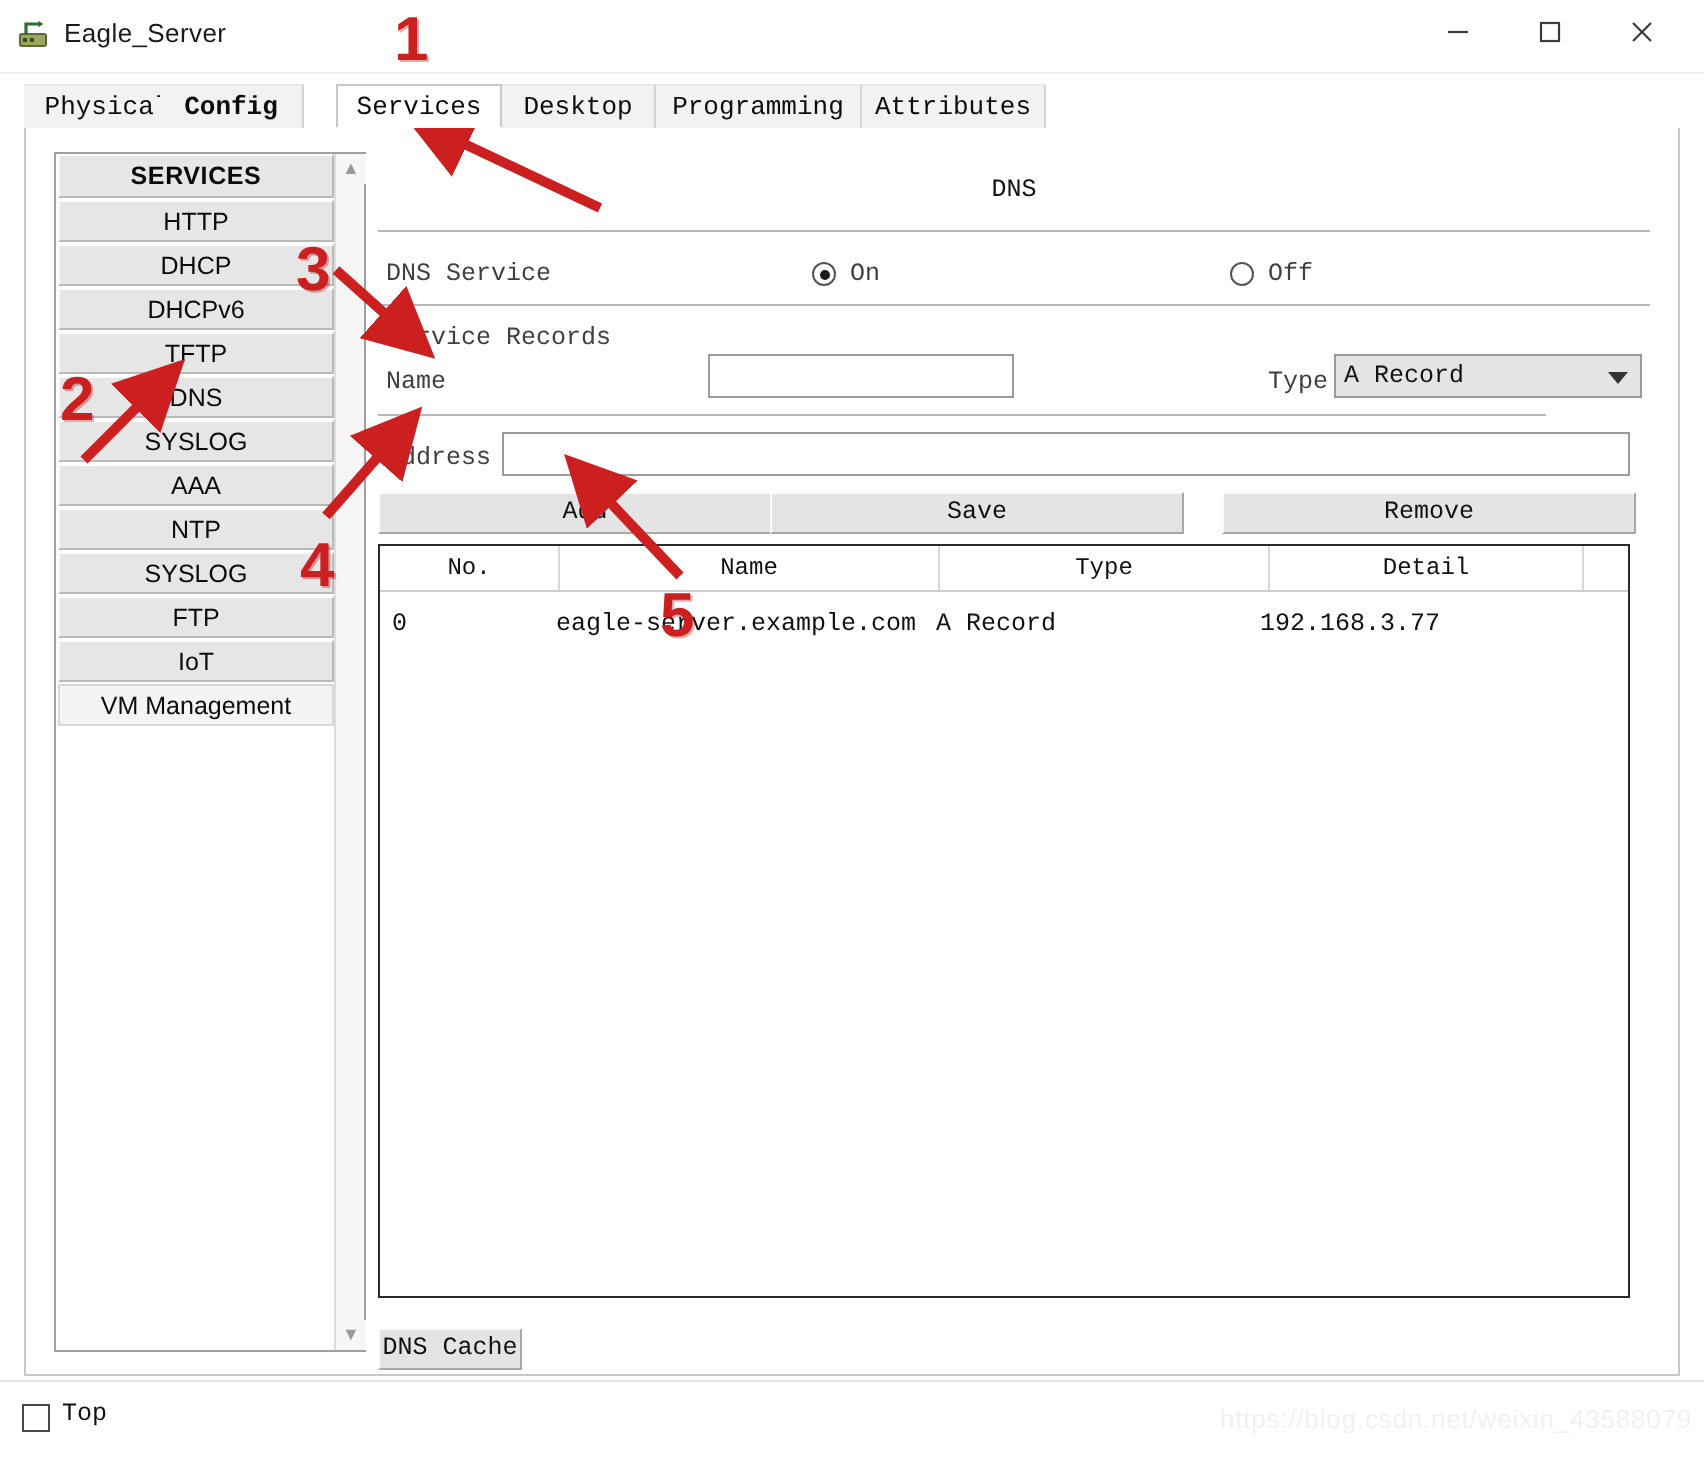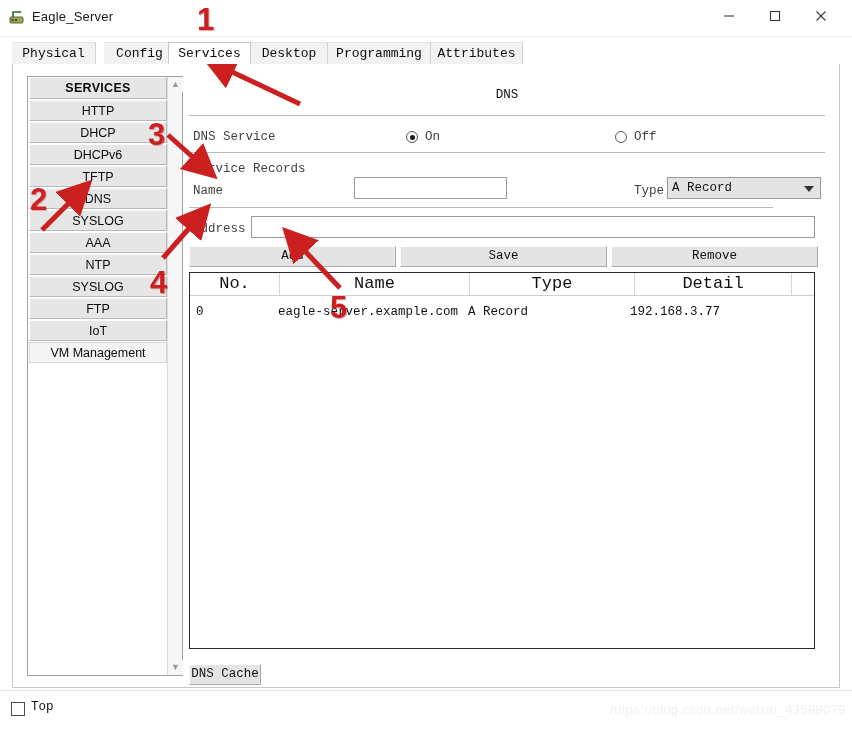--- a/index.html
+++ b/index.html
@@ -225,21 +225,21 @@
   .thead {
     position: absolute; left: 0; top: 0;
     width: 100%; height: 23px;
     border-bottom: 1px solid #cfcfcf;
     box-sizing: border-box;
   }
   .th {
     position: absolute; top: 0; height: 22px; line-height: 22px;
     text-align: center;
     font-family: "Liberation Mono", monospace;
-    font-size: 17px;
+    font-size: 12px;
     color: #111;
     border-right: 1px solid #d8d8d8;
     box-sizing: border-box;
   }
   .td {
     position: absolute; height: 20px; line-height: 20px;
     font-family: "Liberation Mono", monospace;
     font-size: 12.5px;
     color: #111;
     white-space: nowrap;
@@ -332,21 +332,21 @@
     <div class="win-btn btn-close">
       <svg width="12" height="12" viewBox="0 0 12 12">
         <line x1="1.5" y1="1.5" x2="10.5" y2="10.5" stroke="#3a3a3a" stroke-width="1.1"></line>
         <line x1="10.5" y1="1.5" x2="1.5" y2="10.5" stroke="#3a3a3a" stroke-width="1.1"></line>
       </svg>
     </div>
   </div>
 
   <div class="tabstrip">
     <div class="tab" style="left:0px;   width:84px;">Physical</div>
-    <div class="tab" style="left:92px;  width:72px;">Config</div>
+    <div class="tab" style="left:68px;  width:72px;font-weight:bold;">Config</div>
     <div class="tab active" style="left:156px; width:83px;">Services</div>
     <div class="tab" style="left:239px; width:77px;">Desktop</div>
     <div class="tab" style="left:316px; width:103px;">Programming</div>
     <div class="tab" style="left:419px; width:92px;">Attributes</div>
   </div>
   <div class="tabstrip-underline"></div>
 
   <div class="content-frame">
 
     <div class="sidebar-wrap">
@@ -390,21 +390,21 @@
       <div class="combo" style="left:478px; top:101px; width:154px; height:22px;">
         <span>A Record</span>
         <span class="arrow"></span>
       </div>
       <div class="hr" style="top:131px; width:584px;"></div>
 
       <div class="lbl" style="left:4px; top:146px;">Address</div>
       <input class="textbox" style="left: 62px; top: 140px; width: 564px; height: 22px;" placeholder="">
 
       <div class="btn" style="left:0px;   top:170px; width:207px; height:21px;">Add</div>
-      <div class="btn" style="left:211px; top:170px; width:207px; height:21px;">Save</div>
+      <div class="btn" style="left:196px; top:170px; width:207px; height:21px;">Save</div>
       <div class="btn" style="left:422px; top:170px; width:207px; height:21px;">Remove</div>
 
       <div class="table-box">
         <div class="thead">
           <div class="th" style="left:0px;   width:90px;">No.</div>
           <div class="th" style="left:90px;  width:190px;">Name</div>
           <div class="th" style="left:280px; width:165px;">Type</div>
           <div class="th" style="left:445px; width:157px;">Detail</div>
           <div class="th" style="left:602px; width:22px; border-right:none;"></div>
         </div>

